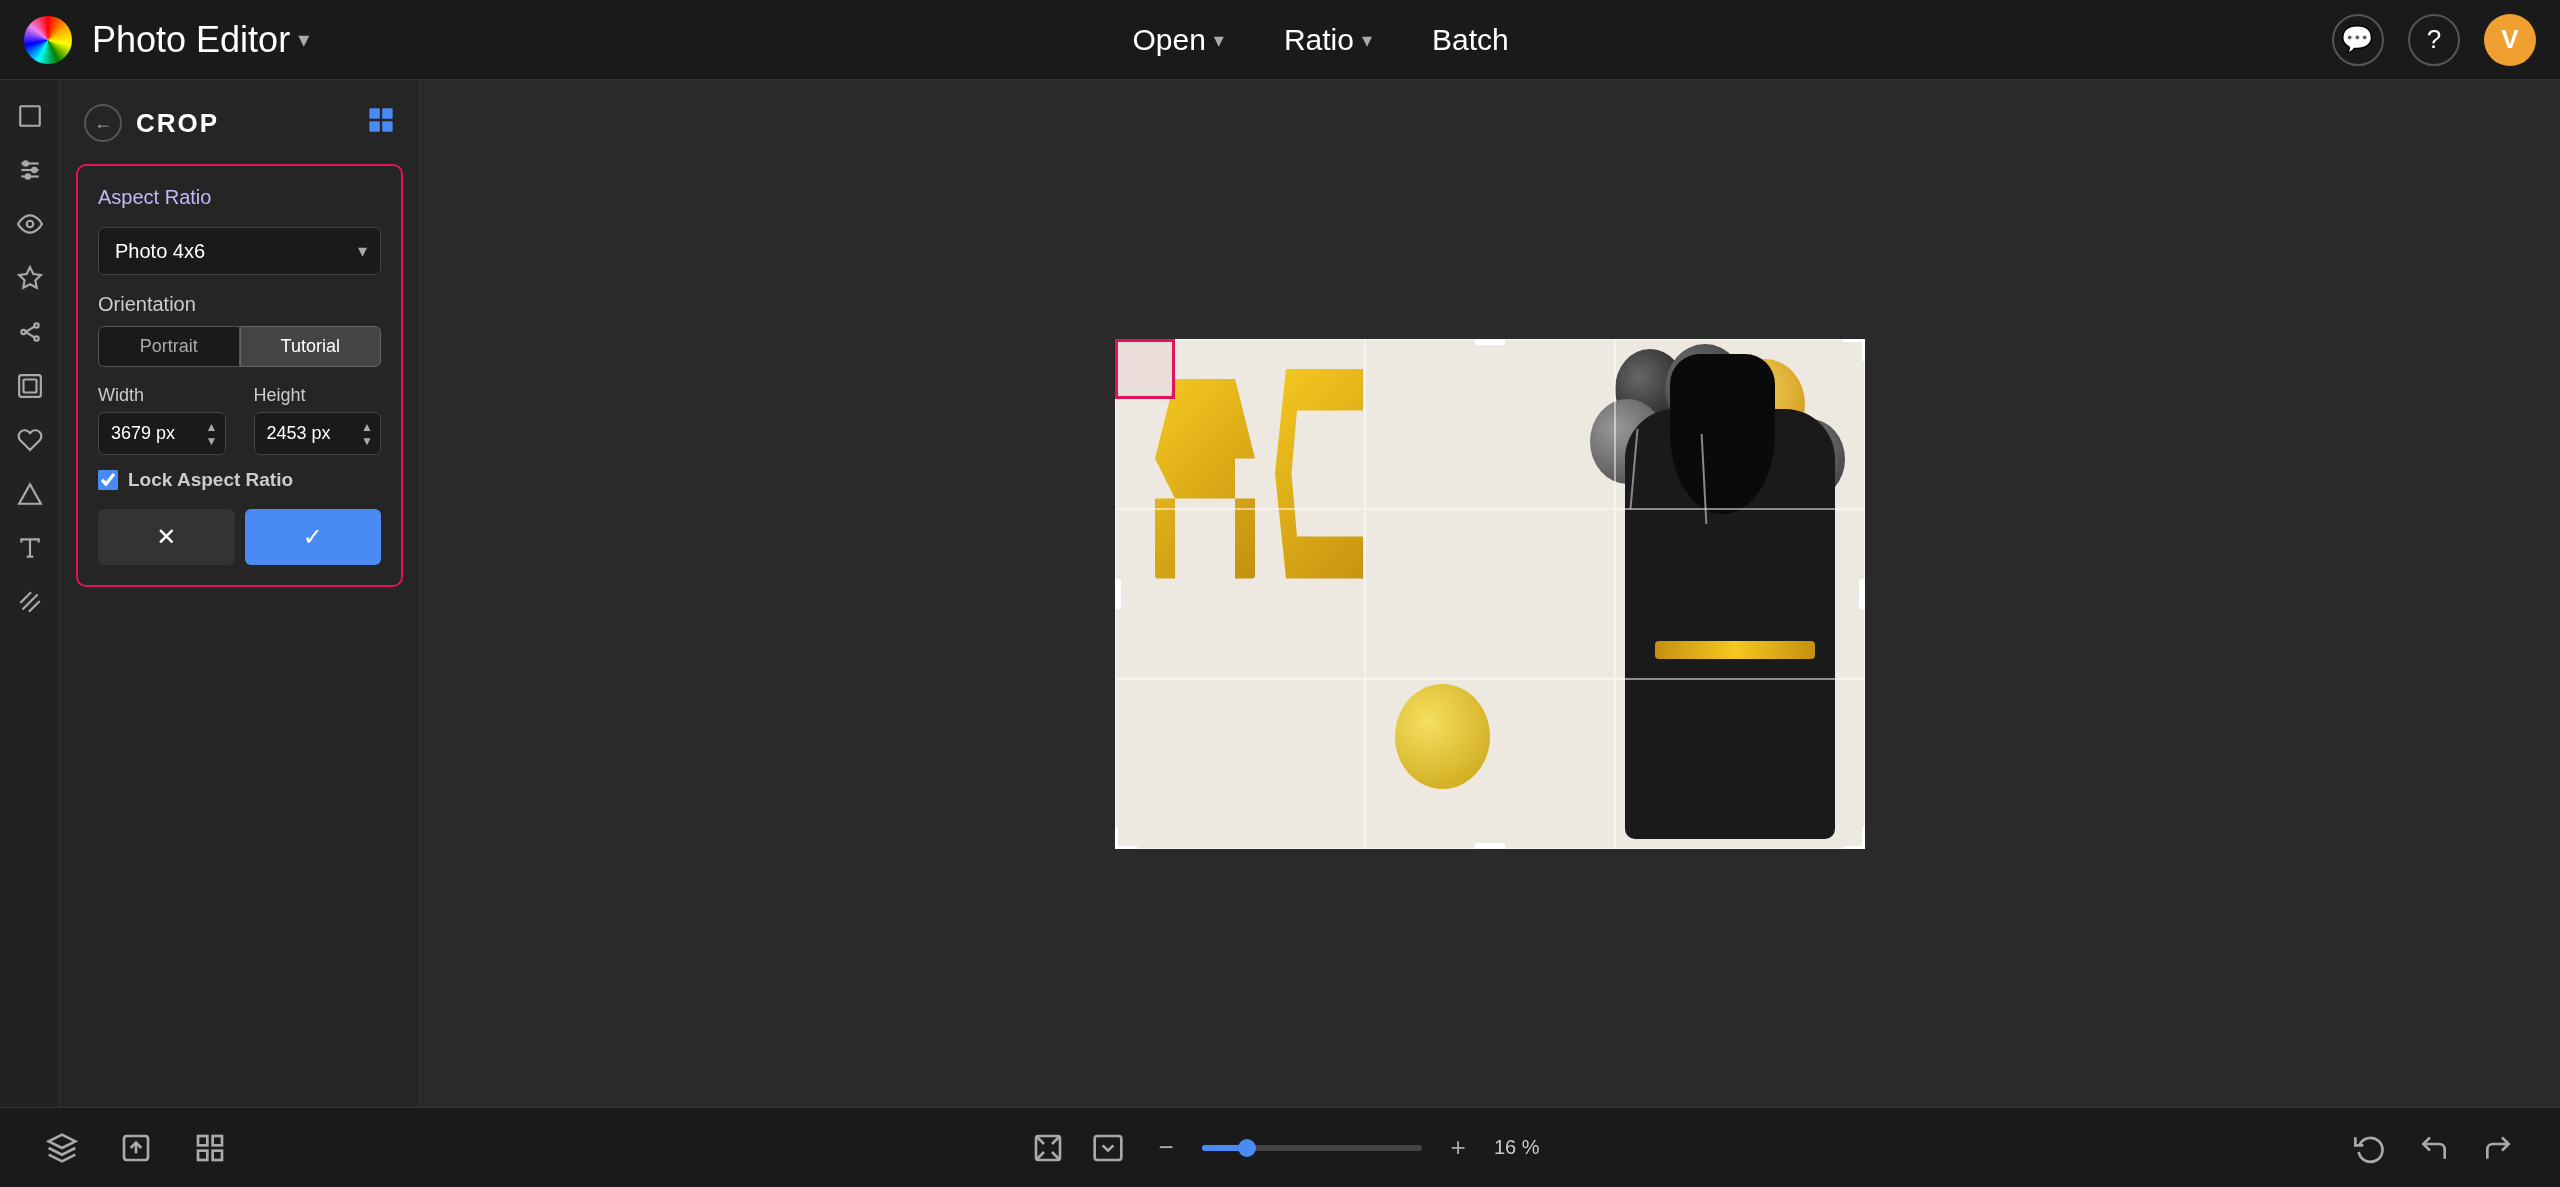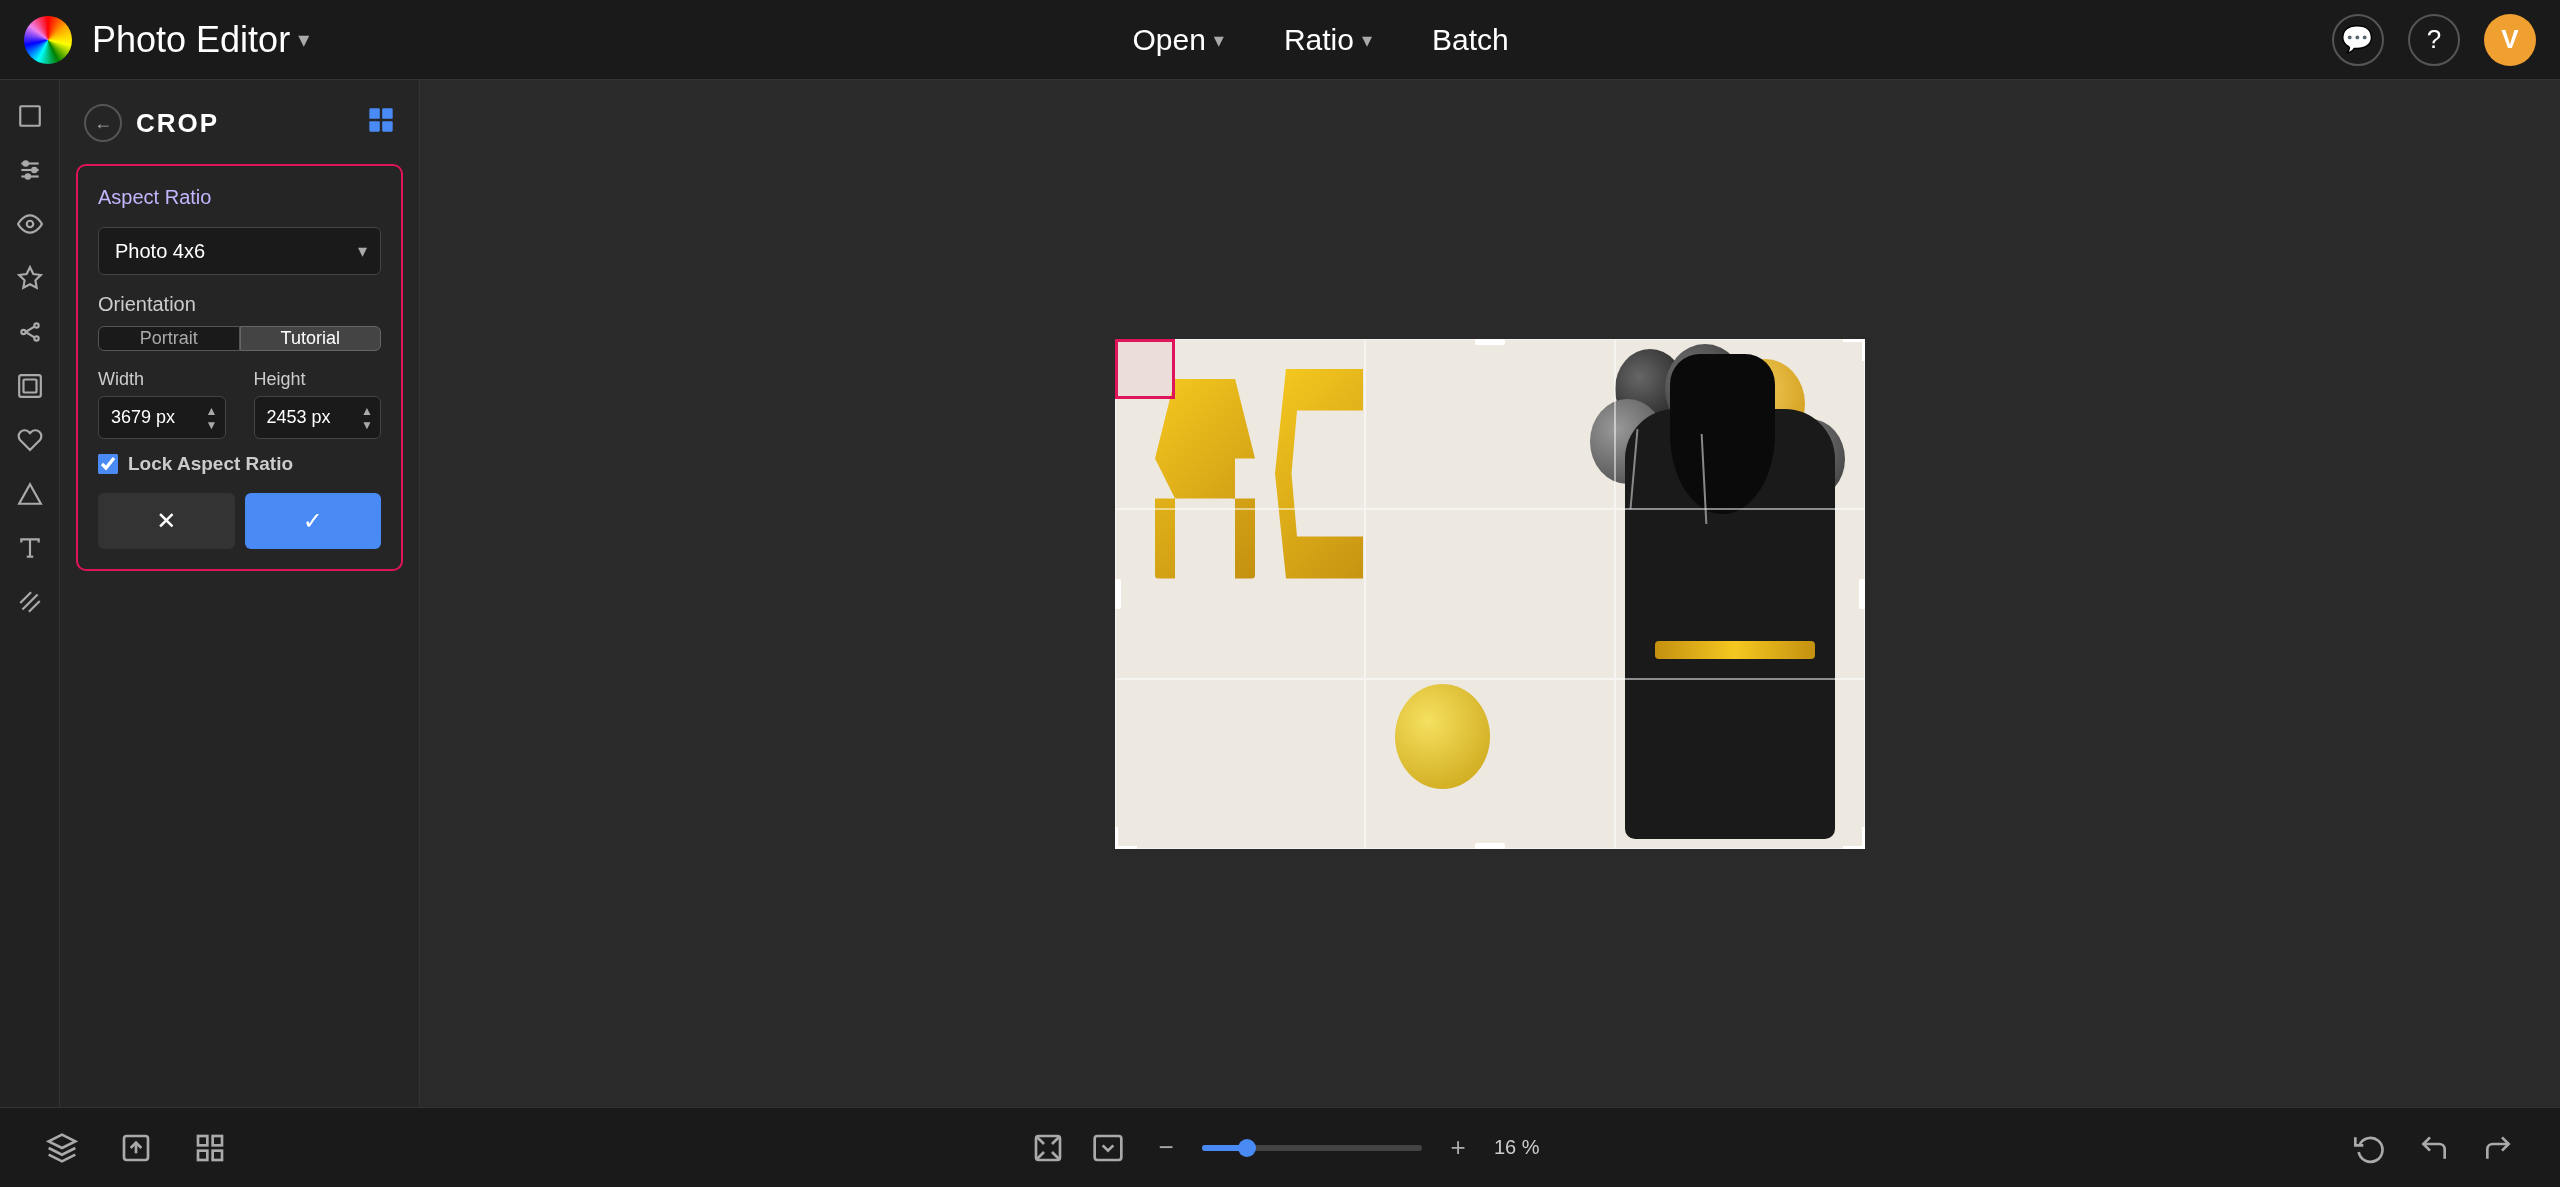--- a/index.html
+++ b/index.html
@@ -213,21 +213,21 @@
       color: #ccc;
       margin-bottom: 10px;
     }
     .orientation-btns {
       display: flex;
       gap: 0;
       margin-bottom: 18px;
     }
     .orient-btn {
       flex: 1;
-      padding: 1px;
+      padding: 9px;
       font-size: 18px;
       border: 1px solid #555;
       background: #1a1a1a;
       color: #aaa;
       cursor: pointer;
     }
     .orient-btn:first-child { border-radius: 6px 0 0 6px; }
     .orient-btn:last-child { border-radius: 0 6px 6px 0; }
     .orient-btn.active {
       background: #444;

